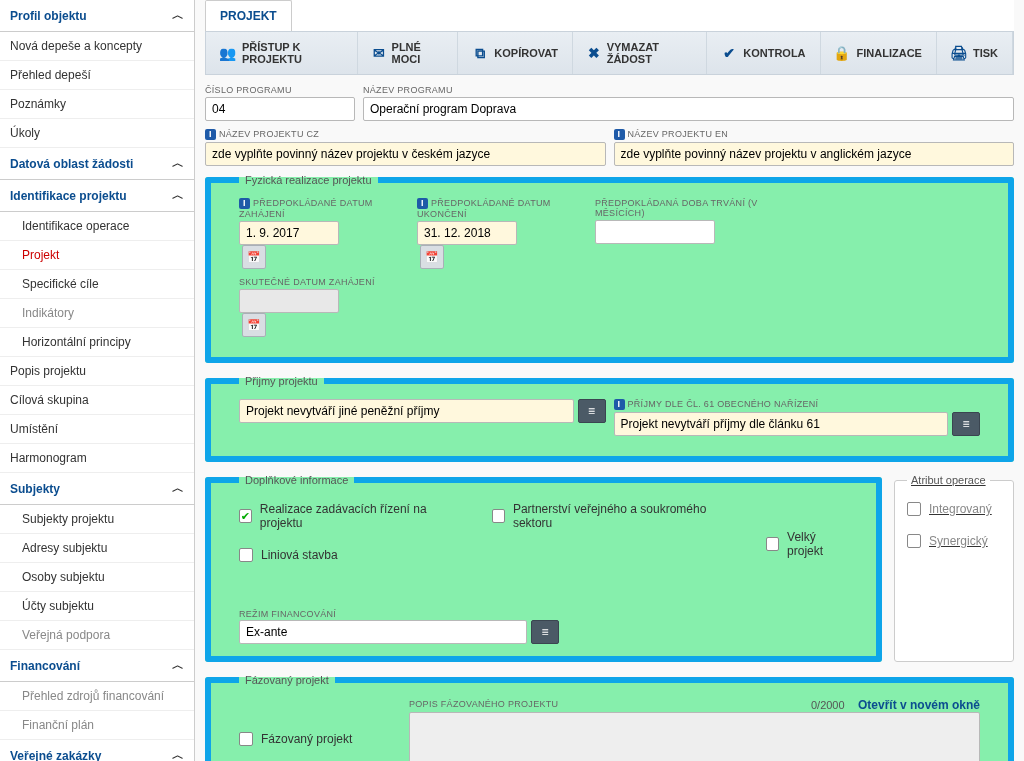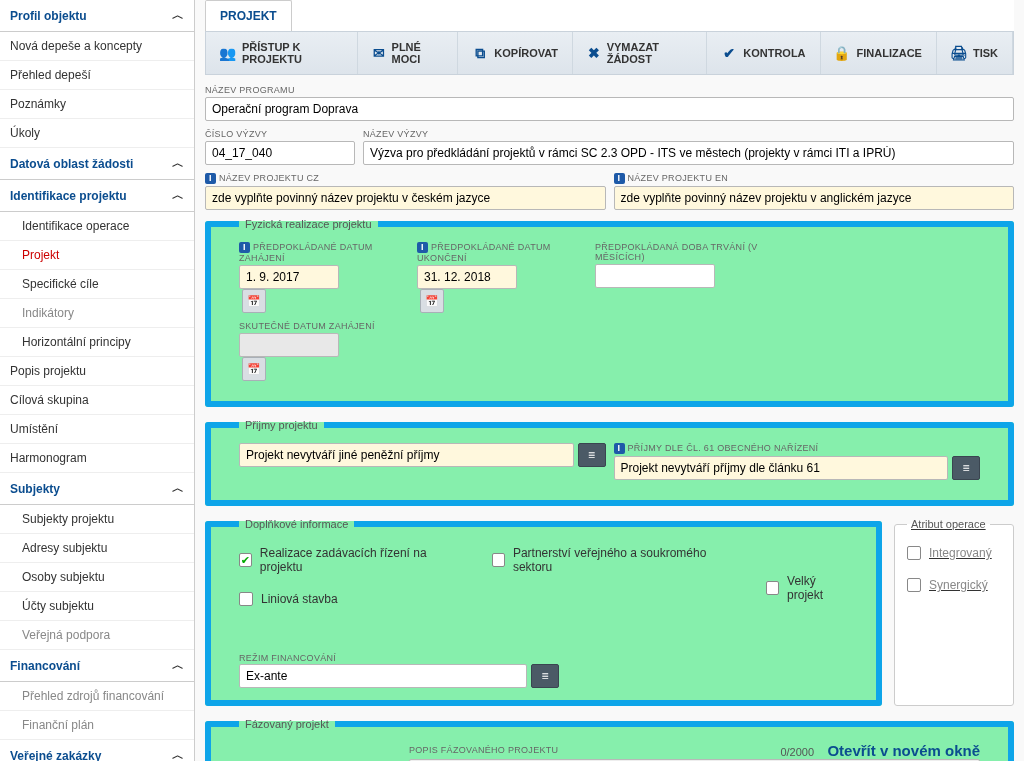--- a/index.html
+++ b/index.html
@@ -33,21 +33,21 @@
 .date-btn { width: 24px; height: 24px; background: #d9dee3; border:1px solid #a9b0b7; display:flex; align-items:center; justify-content:center; margin-left:3px; border-radius:2px; cursor:pointer; font-size:11px; }
 .lookup-row { display: flex; }
 .lookup-row .inp { flex: 1; }
 .lookup-btn { width: 28px; height: 24px; background: #4b5a66; border:1px solid #3a4550; display:flex; align-items:center; justify-content:center; margin-left:4px; border-radius:2px; cursor:pointer; color:#fff; }
 .checkline { display:flex; align-items:center; gap:8px; padding:4px 0; }
 .check { width:14px; height:14px; border:1px solid #888; background:#fff; display:inline-flex; align-items:center; justify-content:center; font-size:11px; color:#0a0; border-radius:2px; cursor:pointer; }
 .supp-grid { display:flex; gap:40px; }
 .atrib-box { border:1px solid #ccc; border-radius:3px; padding:12px; min-width:120px; background:#fff;text-decoration:underline; }
 .atrib-box legend{ font-size:11px; color:#555; padding:0 4px;}
 .count { font-size: 11px; color:#555; text-align:right; padding:2px 0; }
-.newwin { color:#0b4d8f; font-weight:bold; font-size:15px; }
+.newwin { color:#0b4d8f; font-weight:bold; font-size:12px; }
 .txtarea { width:100%; height:70px; border:1px solid #b8b8b8; background:#eee; border-radius:2px; resize:none; }
 </style>
 </head>
 <body>
 
 <div class="layout">
   <div class="sidebar">
     <div class="side-section-header">
       <span>Profil objektu</span>
       <span class="chev">︿</span>
@@ -132,33 +132,27 @@
           <span>FINALIZACE</span>
         </div>
       <div class="tool-btn">
           <span class="tool-icon">🖨</span>
           <span>TISK</span>
         </div>
     </div>
 
     <div class="content">
       <div class="row">
+        <div class="col" style="width:150px">
+          <span class="lbl">ČÍSLO PROGRAMU</span>
+          <input class="inp" value="04" style="">
+        </div>
         <div class="col" style="flex:1">
           <span class="lbl">NÁZEV PROGRAMU</span>
           <input class="inp" value="Operační program Doprava" style="">
-        </div>
-      </div>
-      <div class="row">
-        <div class="col" style="width:150px">
-          <span class="lbl">ČÍSLO VÝZVY</span>
-          <input class="inp" value="04_17_040" style="">
-        </div>
-        <div class="col" style="flex:1">
-          <span class="lbl">NÁZEV VÝZVY</span>
-          <input class="inp" value="Výzva pro předkládání projektů v rámci SC 2.3 OPD - ITS ve městech (projekty v rámci ITI a IPRÚ)" style="">
         </div>
       </div>
       <div class="row">
         <div class="col" style="flex:1">
           <span class="lbl"><span class="req">i</span><span>NÁZEV PROJEKTU CZ</span></span>
           <input class="inp yellow" value="zde vyplňte povinný název projektu v českém jazyce" style="">
         </div>
         <div class="col" style="flex:1">
           <span class="lbl"><span class="req">i</span><span>NÁZEV PROJEKTU EN</span></span>
           <input class="inp yellow" value="zde vyplňte povinný název projektu v anglickém jazyce" style="">

